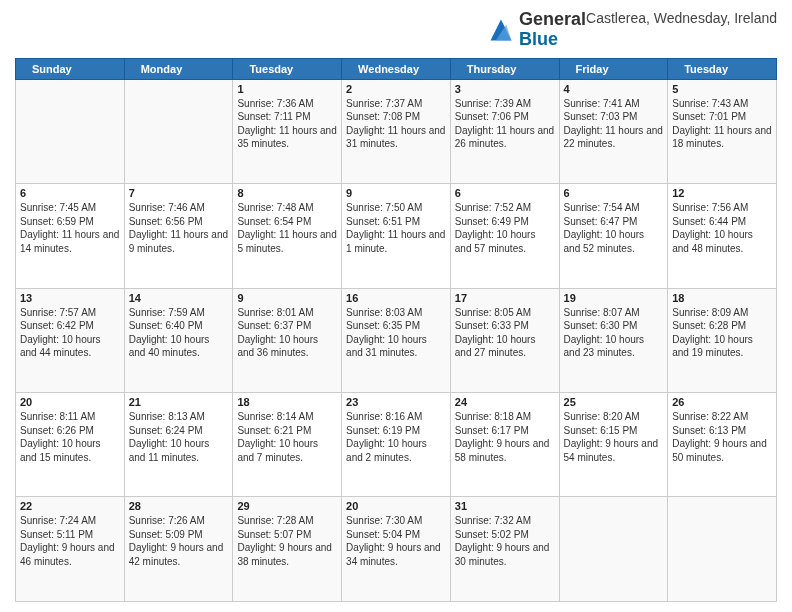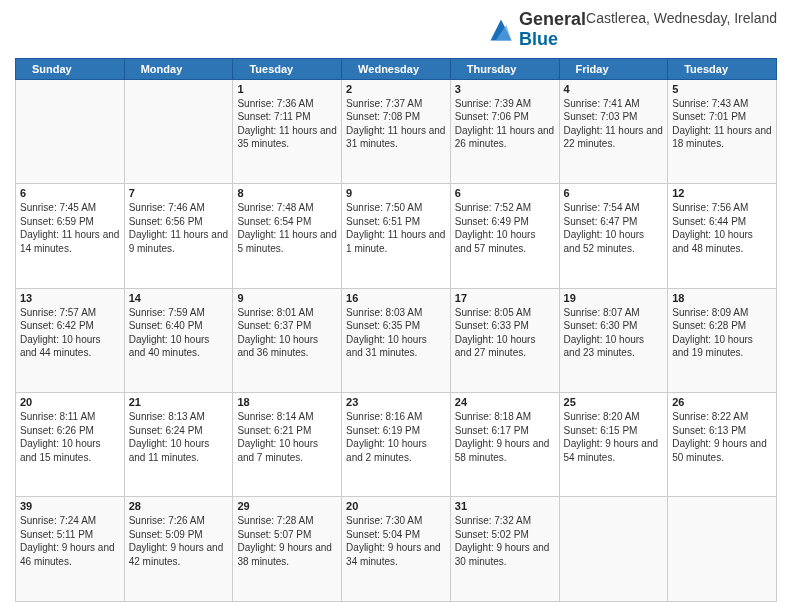--- a/index.html
+++ b/index.html
@@ -243,21 +243,21 @@
             <span class="day-number">25</span>
             <div class="day-info">Sunrise: 8:20 AM<br>Sunset: 6:15 PM<br>Daylight: 9 hours and 54 minutes.</div>
           </td>
           <td>
             <span class="day-number">26</span>
             <div class="day-info">Sunrise: 8:22 AM<br>Sunset: 6:13 PM<br>Daylight: 9 hours and 50 minutes.</div>
           </td>
         </tr>
         <tr>
           <td>
-            <span class="day-number">39</span>
+            <span class="day-number">22</span>
             <div class="day-info">Sunrise: 7:24 AM<br>Sunset: 5:11 PM<br>Daylight: 9 hours and 46 minutes.</div>
           </td>
           <td>
             <span class="day-number">28</span>
             <div class="day-info">Sunrise: 7:26 AM<br>Sunset: 5:09 PM<br>Daylight: 9 hours and 42 minutes.</div>
           </td>
           <td>
             <span class="day-number">29</span>
             <div class="day-info">Sunrise: 7:28 AM<br>Sunset: 5:07 PM<br>Daylight: 9 hours and 38 minutes.</div>
           </td>

